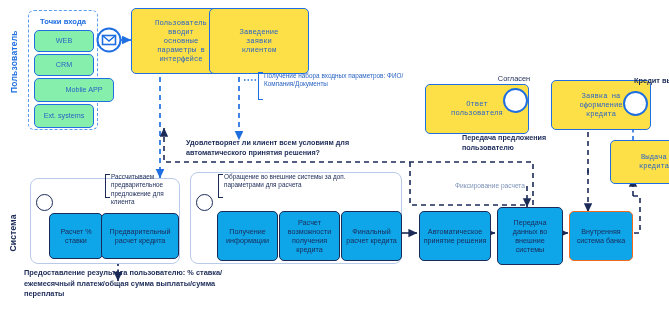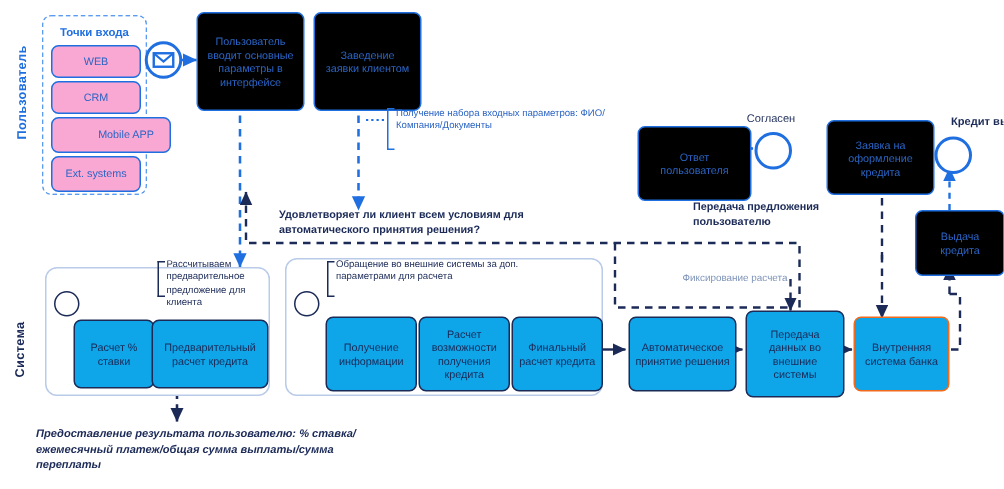--- a/index.html
+++ b/index.html
@@ -38,40 +38,41 @@
   .entry-title {
     position:absolute;
     font-size: 7.6px; font-weight: bold; color:#1f6fe0;
     text-align:center; width:100%;
     top: 6px; left: 0;
   }
   .entry-item {
     position: absolute;
     border: 1.5px solid #1f6fe0;
     border-radius: 5px;
-    background: #f9a8d4;
+    background: #86efac;
     color: #2b64c4;
     font-size: 7.2px;
     display:flex; align-items:center; justify-content:center;
     text-align:left;
     line-height: 1.15;
   }
 
   
   .ubox {
     position:absolute;
     border: 1.8px solid #1f6fe0;
     border-radius: 5px;
-    background: #000000;
+    background: #fde047;
     color: #2b64c4;
     font-size: 7.2px;
     line-height: 1.25;
     display:flex; align-items:center; justify-content:center;
     text-align:center;
-    padding: 2px 5px;
+    padding: 2px 19px;
+    font-family: Liberation Mono, monospace;
   }
 
   
   .sbox {
     position:absolute;
     border: 1.8px solid #1b2a57;
     border-radius: 5px;
     background: #0ea5e9;
     color: #1b2a57;
     font-size: 7.2px;
@@ -259,15 +260,15 @@
   <div class="sbox" style="left:341px; top:211px; width:53px; height:44px;">Финальный расчет кредита</div>
 
   <div class="sbox" style="left:419px; top:211px; width:64px; height:44px;">Автоматическое принятие решения</div>
   <div class="sbox" style="left:497px; top:207px; width:58px; height:52px;">Передача данных во внешние системы</div>
   <div class="sbox orange" style="left:569px; top:211px; width:56px; height:44px;">Внутренняя система банка</div>
 
   <div class="bold-note" style="left:462px; top:133px; width:96px;">Передача предложения пользователю</div>
 
   <div class="gray-note" style="left:452px; top:182px; width:76px;">Фиксирование расчета</div>
 
-  <div class="caption-title" style="left:24px; top:284px; width:216px;font-style:italic;">Предоставление результата пользователю: % ставка/ежемесячный платеж/общая сумма выплаты/сумма переплаты</div>
+  <div class="caption-title" style="left:24px; top:268px; width:216px;">Предоставление результата пользователю: % ставка/ежемесячный платеж/общая сумма выплаты/сумма переплаты</div>
 
 </div>
 
 </body></html>

